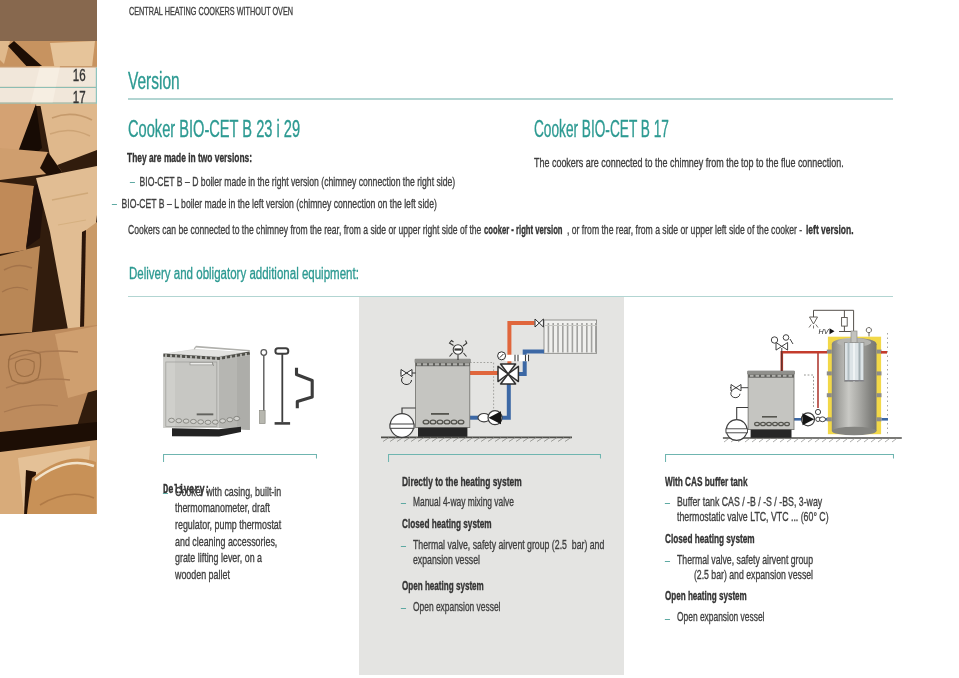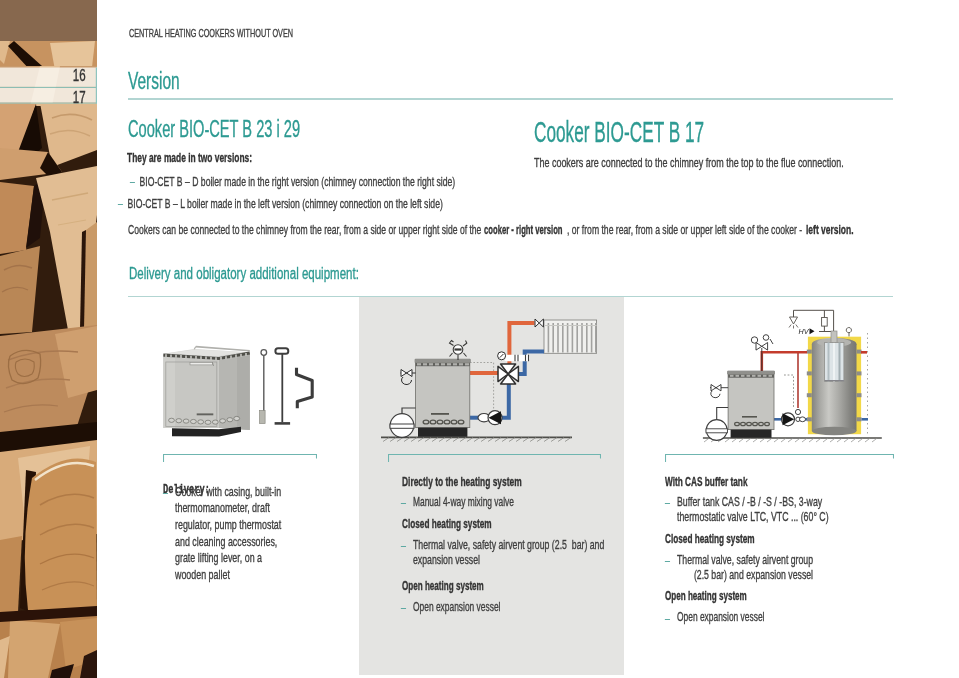--- a/index.html
+++ b/index.html
@@ -7,21 +7,21 @@
 .cx{display:inline-block;transform-origin:0 0;white-space:nowrap;-webkit-text-stroke:0.35px currentColor;}
 .teal{color:#2d9a92;text-decoration:underline;}
 .rule{position:absolute;height:1.5px;background:#b2d5d2;}
 .txt{color:#3f3f3f;}
 .b{font-weight:bold;color:#333;}
 .dash{color:#56a59f;}
 .f13{font-size:13px;}
 </style></head>
 <body>
 
-<div class="abs" style="left:0;top:0;width:97px;height:678px;overflow:hidden;">
+<div class="abs" style="left:0;top:0;width:97px;height:514px;overflow:hidden;">
   <svg width="97" height="678" viewBox="0 0 97 678">
     <rect x="0" y="0" width="97" height="678" fill="#311c0d"></rect>
 
     <rect x="0" y="41" width="97" height="29" fill="#c79360"></rect>
     <polygon points="0,41 10,41 4,64 0,60" fill="#e0b98c"></polygon>
     <polygon points="14,41 42,66 30,70 8,46" fill="#1c0d04"></polygon>
     <polygon points="50,43 95,41 92,67 55,70" fill="#e6c49a"></polygon>
 
     <rect x="0" y="66" width="97" height="40" fill="#c89a6c"></rect>
     <polygon points="40,66 60,66 52,106 30,106" fill="#e2bd92"></polygon>
@@ -80,32 +80,32 @@
     <rect x="0" y="67.5" width="97" height="19.4" fill="#fbfaf6" opacity=".8"></rect>
     <rect x="0" y="87.9" width="97" height="14.7" fill="#fbfaf6" opacity=".8"></rect>
     <rect x="0" y="86.9" width="97" height="1" fill="#86c0ba"></rect>
     <rect x="0" y="102.6" width="97" height="1" fill="#97c8c2"></rect>
     <rect x="95.8" y="67.5" width="1.2" height="36" fill="#8ec4bf"></rect>
   </svg>
   <div class="abs" style="left:0;top:68.3px;width:86px;text-align:right;font-size:15.8px;color:#333;"><span class="cx" style="transform:scaleX(0.73);transform-origin:100% 0;">16</span></div>
   <div class="abs" style="left:0;top:90px;width:86px;text-align:right;font-size:15.8px;color:#333;"><span class="cx" style="transform:scaleX(0.73);transform-origin:100% 0;">17</span></div>
 </div>
 
-<div class="abs txt" style="left:129.3px;top:28px;font-size:11.2px;"><span class="cx" style="transform:scaleX(0.649);">CENTRAL HEATING COOKERS WITHOUT OVEN</span></div>
+<div class="abs txt" style="left:129.3px;top:6px;font-size:11.2px;"><span class="cx" style="transform:scaleX(0.649);">CENTRAL HEATING COOKERS WITHOUT OVEN</span></div>
 
 <div class="abs teal" style="left:127.5px;top:69.5px;font-size:23px;"><span class="cx" style="transform:scaleX(0.674);">Version</span></div>
 <div class="rule" style="left:128px;top:98.1px;width:765px;"></div>
 
 <div class="abs teal" style="left:127.5px;top:117.5px;font-size:23px;"><span class="cx" style="transform:scaleX(0.636);">Cooker BIO-CET B 23 i 29</span></div>
-<div class="abs teal" style="left:534px;top:117.5px;font-size:29px;"><span class="cx" style="transform:scaleX(0.594);">Cooker BIO-CET B 17</span></div>
+<div class="abs teal" style="left:534px;top:117.5px;font-size:23px;"><span class="cx" style="transform:scaleX(0.594);">Cooker BIO-CET B 17</span></div>
 
 <div class="abs b f13" style="left:127.4px;top:151.3px;"><span class="cx" style="transform:scaleX(0.646);">They are made in two versions:</span></div>
 
 <div class="abs f13" style="left:129.9px;top:175.4px;"><span class="cx" style="transform:scaleX(0.664);"><span class="dash">–</span><span class="txt">&nbsp; BIO-CET B – D boiler made in the right version (chimney connection the right side)</span></span></div>
-<div class="abs f13" style="left:118px;top:197.2px;text-decoration:underline;"><span class="cx" style="transform:scaleX(0.664);"><span class="dash">–</span><span class="txt">&nbsp; BIO-CET B – L boiler made in the left version (chimney connection on the left side)</span></span></div>
+<div class="abs f13" style="left:112px;top:197.2px;text-decoration:underline;"><span class="cx" style="transform:scaleX(0.664);"><span class="dash">–</span><span class="txt">&nbsp; BIO-CET B – L boiler made in the left version (chimney connection on the left side)</span></span></div>
 
 <div class="abs txt f13" style="left:533.5px;top:155.5px;"><span class="cx" style="transform:scaleX(0.689);">The cookers are connected to the chimney from the top to the flue connection.</span></div>
 
 <div class="abs txt f13" style="left:127.7px;top:223px;"><span class="cx" style="transform:scaleX(0.659);">Cookers can be connected to the chimney from the rear, from a side or upper right side of the</span></div>
 <div class="abs b f13" style="left:483.8px;top:223px;"><span class="cx" style="transform:scaleX(0.591);">cooker - right version</span></div>
 <div class="abs txt f13" style="left:566.8px;top:223px;"><span class="cx" style="transform:scaleX(0.663);">, or from the rear, from a side or upper left side of the cooker -</span></div>
 <div class="abs b f13" style="left:806.1px;top:223px;"><span class="cx" style="transform:scaleX(0.652);">left version.</span></div>
 
 <div class="abs teal" style="left:128.8px;top:266.3px;font-size:16px;"><span class="cx" style="transform:scaleX(0.72);">Delivery and obligatory additional equipment:</span></div>
 <div class="rule" style="left:128px;top:295.5px;width:765px;"></div>
@@ -327,21 +327,21 @@
   </g>
   <g stroke="#2e2e2e" stroke-width="1" fill="#fff">
     <line x1="41.5" y1="73" x2="56.6" y2="73"></line>
     <polygon points="42,69.5 47.5,73 42,76.5"></polygon>
         <polygon points="53,69.5 47.5,73 53,76.5"></polygon>
     <path d="M44,77 a5,4.4 0 1 0 8.5,3" fill="none"></path>
   </g>
 </svg>
 </div>
 
-<div class="abs" style="left:696px;top:300px;font-style:italic;">
+<div class="abs" style="left:716px;top:300px;font-style:italic;">
 <svg width="200" height="148" viewBox="0 0 200 148">
   <line x1="6.9" y1="138" x2="185.8" y2="138" stroke="#4e4e4a" stroke-width="1.7"></line>
   <g stroke="#8a8a86" stroke-width="0.7">
     <line x1="8" y1="142" x2="13" y2="138.2"></line>
         <line x1="15" y1="142" x2="20" y2="138.2"></line>
         <line x1="22" y1="142" x2="27" y2="138.2"></line>
         <line x1="29" y1="142" x2="34" y2="138.2"></line>
         <line x1="36" y1="142" x2="41" y2="138.2"></line>
         <line x1="43" y1="142" x2="48" y2="138.2"></line>
         <line x1="50" y1="142" x2="55" y2="138.2"></line>

